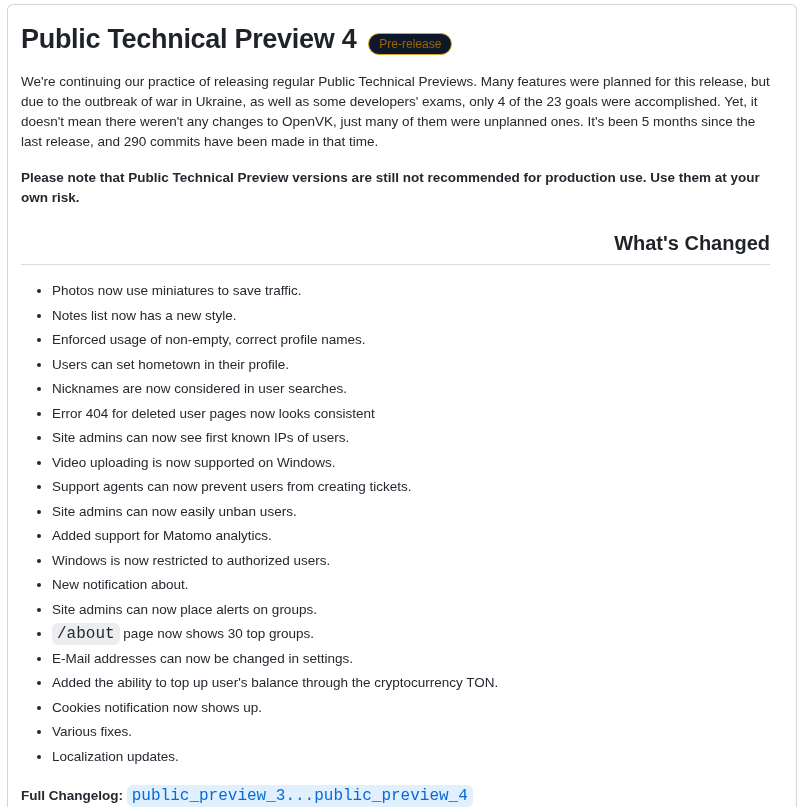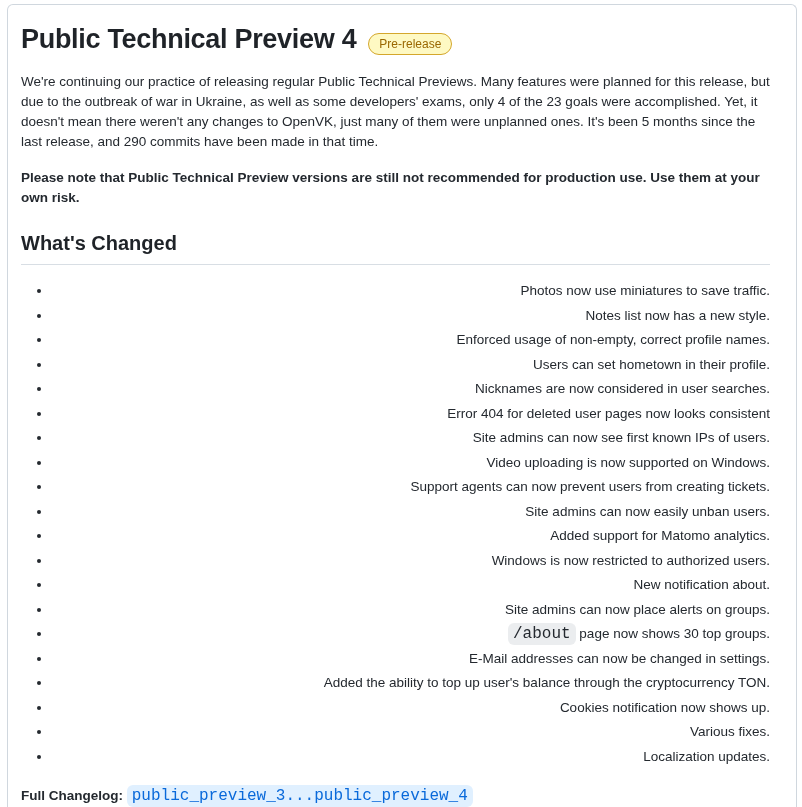--- a/index.html
+++ b/index.html
@@ -36,49 +36,49 @@
   }
   .prerelease-badge {
     display: inline-block;
     font-size: 12px;
     font-weight: 500;
     color: #9a6700;
     border: 1px solid #d4a72c;
     border-radius: 2em;
     padding: 2px 10px;
     line-height: 16px;
-    background: #fef9c3;
+    background: #0f172a;
     white-space: nowrap;
   }
   .body-text {
     font-size: 13.5px;
     line-height: 20px;
     margin: 0 0 16px 0;
     color: #24292f;
   }
   .body-text.bold { font-weight: 700; }
   .section-heading {
     font-size: 20px;
     font-weight: 600;
     margin: 24px 0 16px 0;
     padding-bottom: 9px;
     border-bottom: 1px solid #d8dee4;
     color: #1f2328;
+    text-align: right;
   }
   .changes-list {
     margin: 0 0 16px 0;
     padding-left: 31px;
     list-style: disc;
   }
   .changes-list li {
     font-size: 13.5px;
     line-height: 20px;
     margin-top: 4.5px;
     color: #24292f;
-    text-align: right;
   }
   code.inline-code {
     font-family: "Liberation Mono", "DejaVu Sans Mono", monospace;
     font-size: 16px;
     background: rgba(175, 184, 193, 0.25);
     padding: 2px 5px;
     border-radius: 6px;
     color: #24292f;
   }
   .changelog-line {

